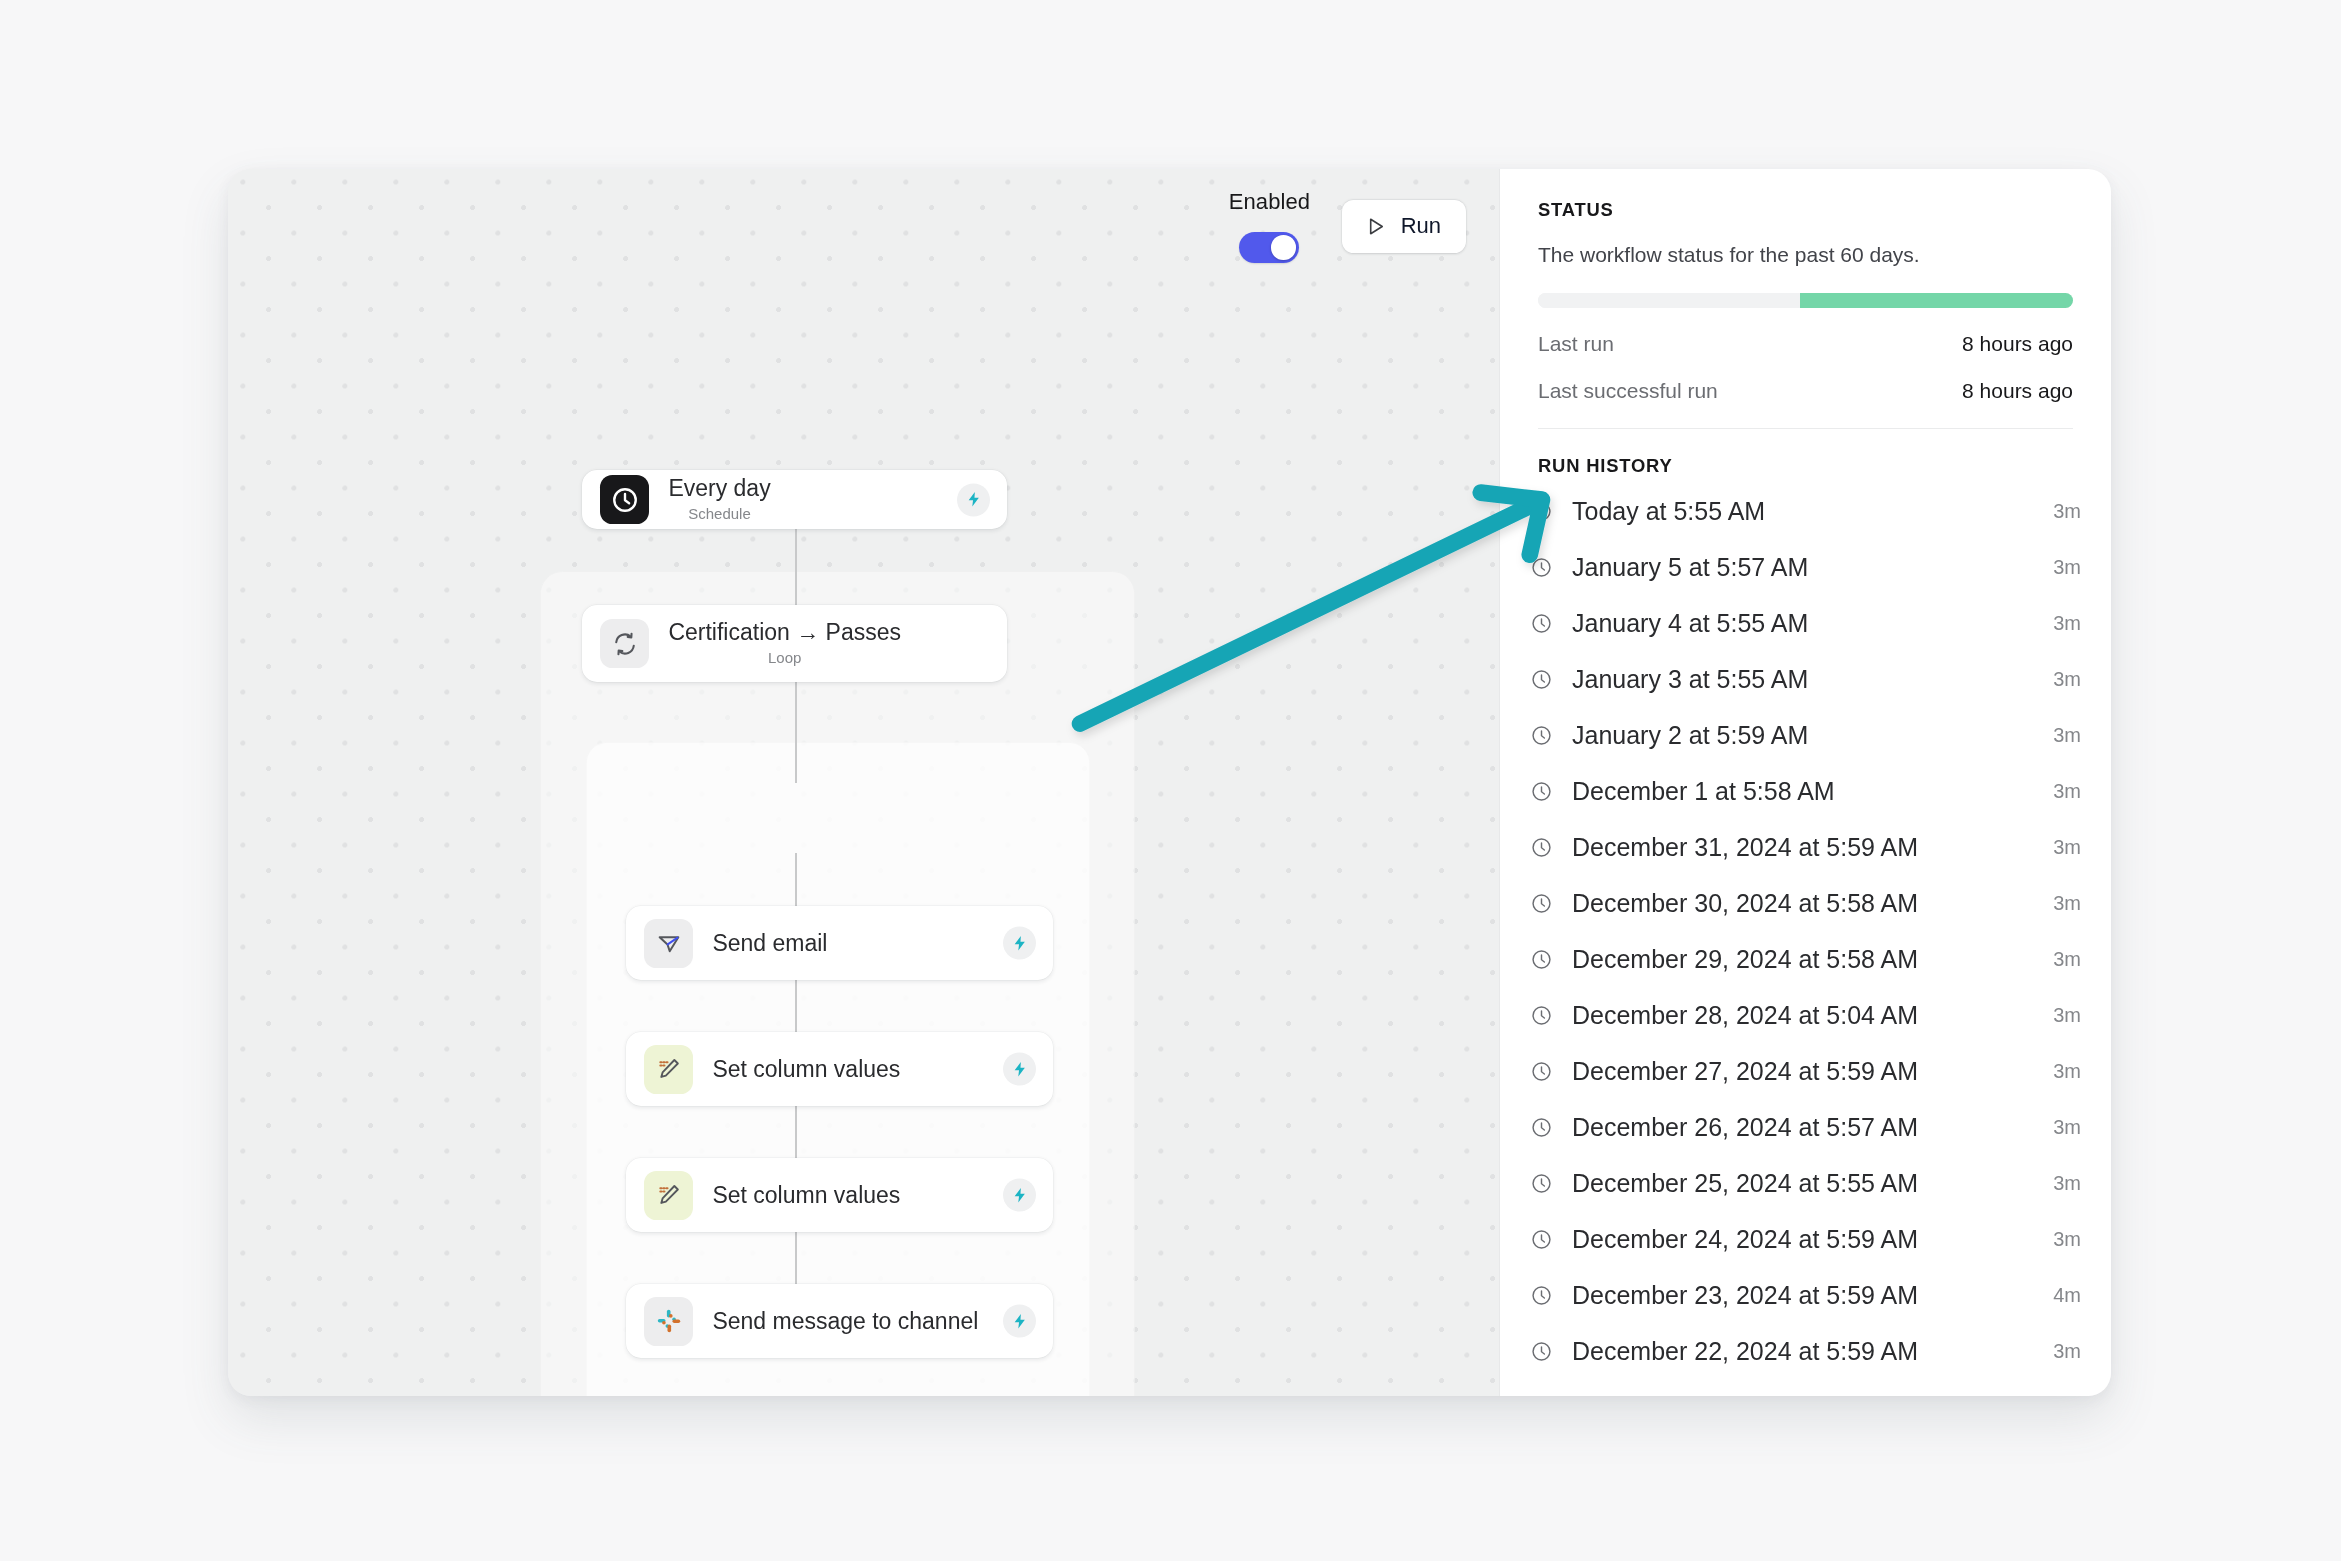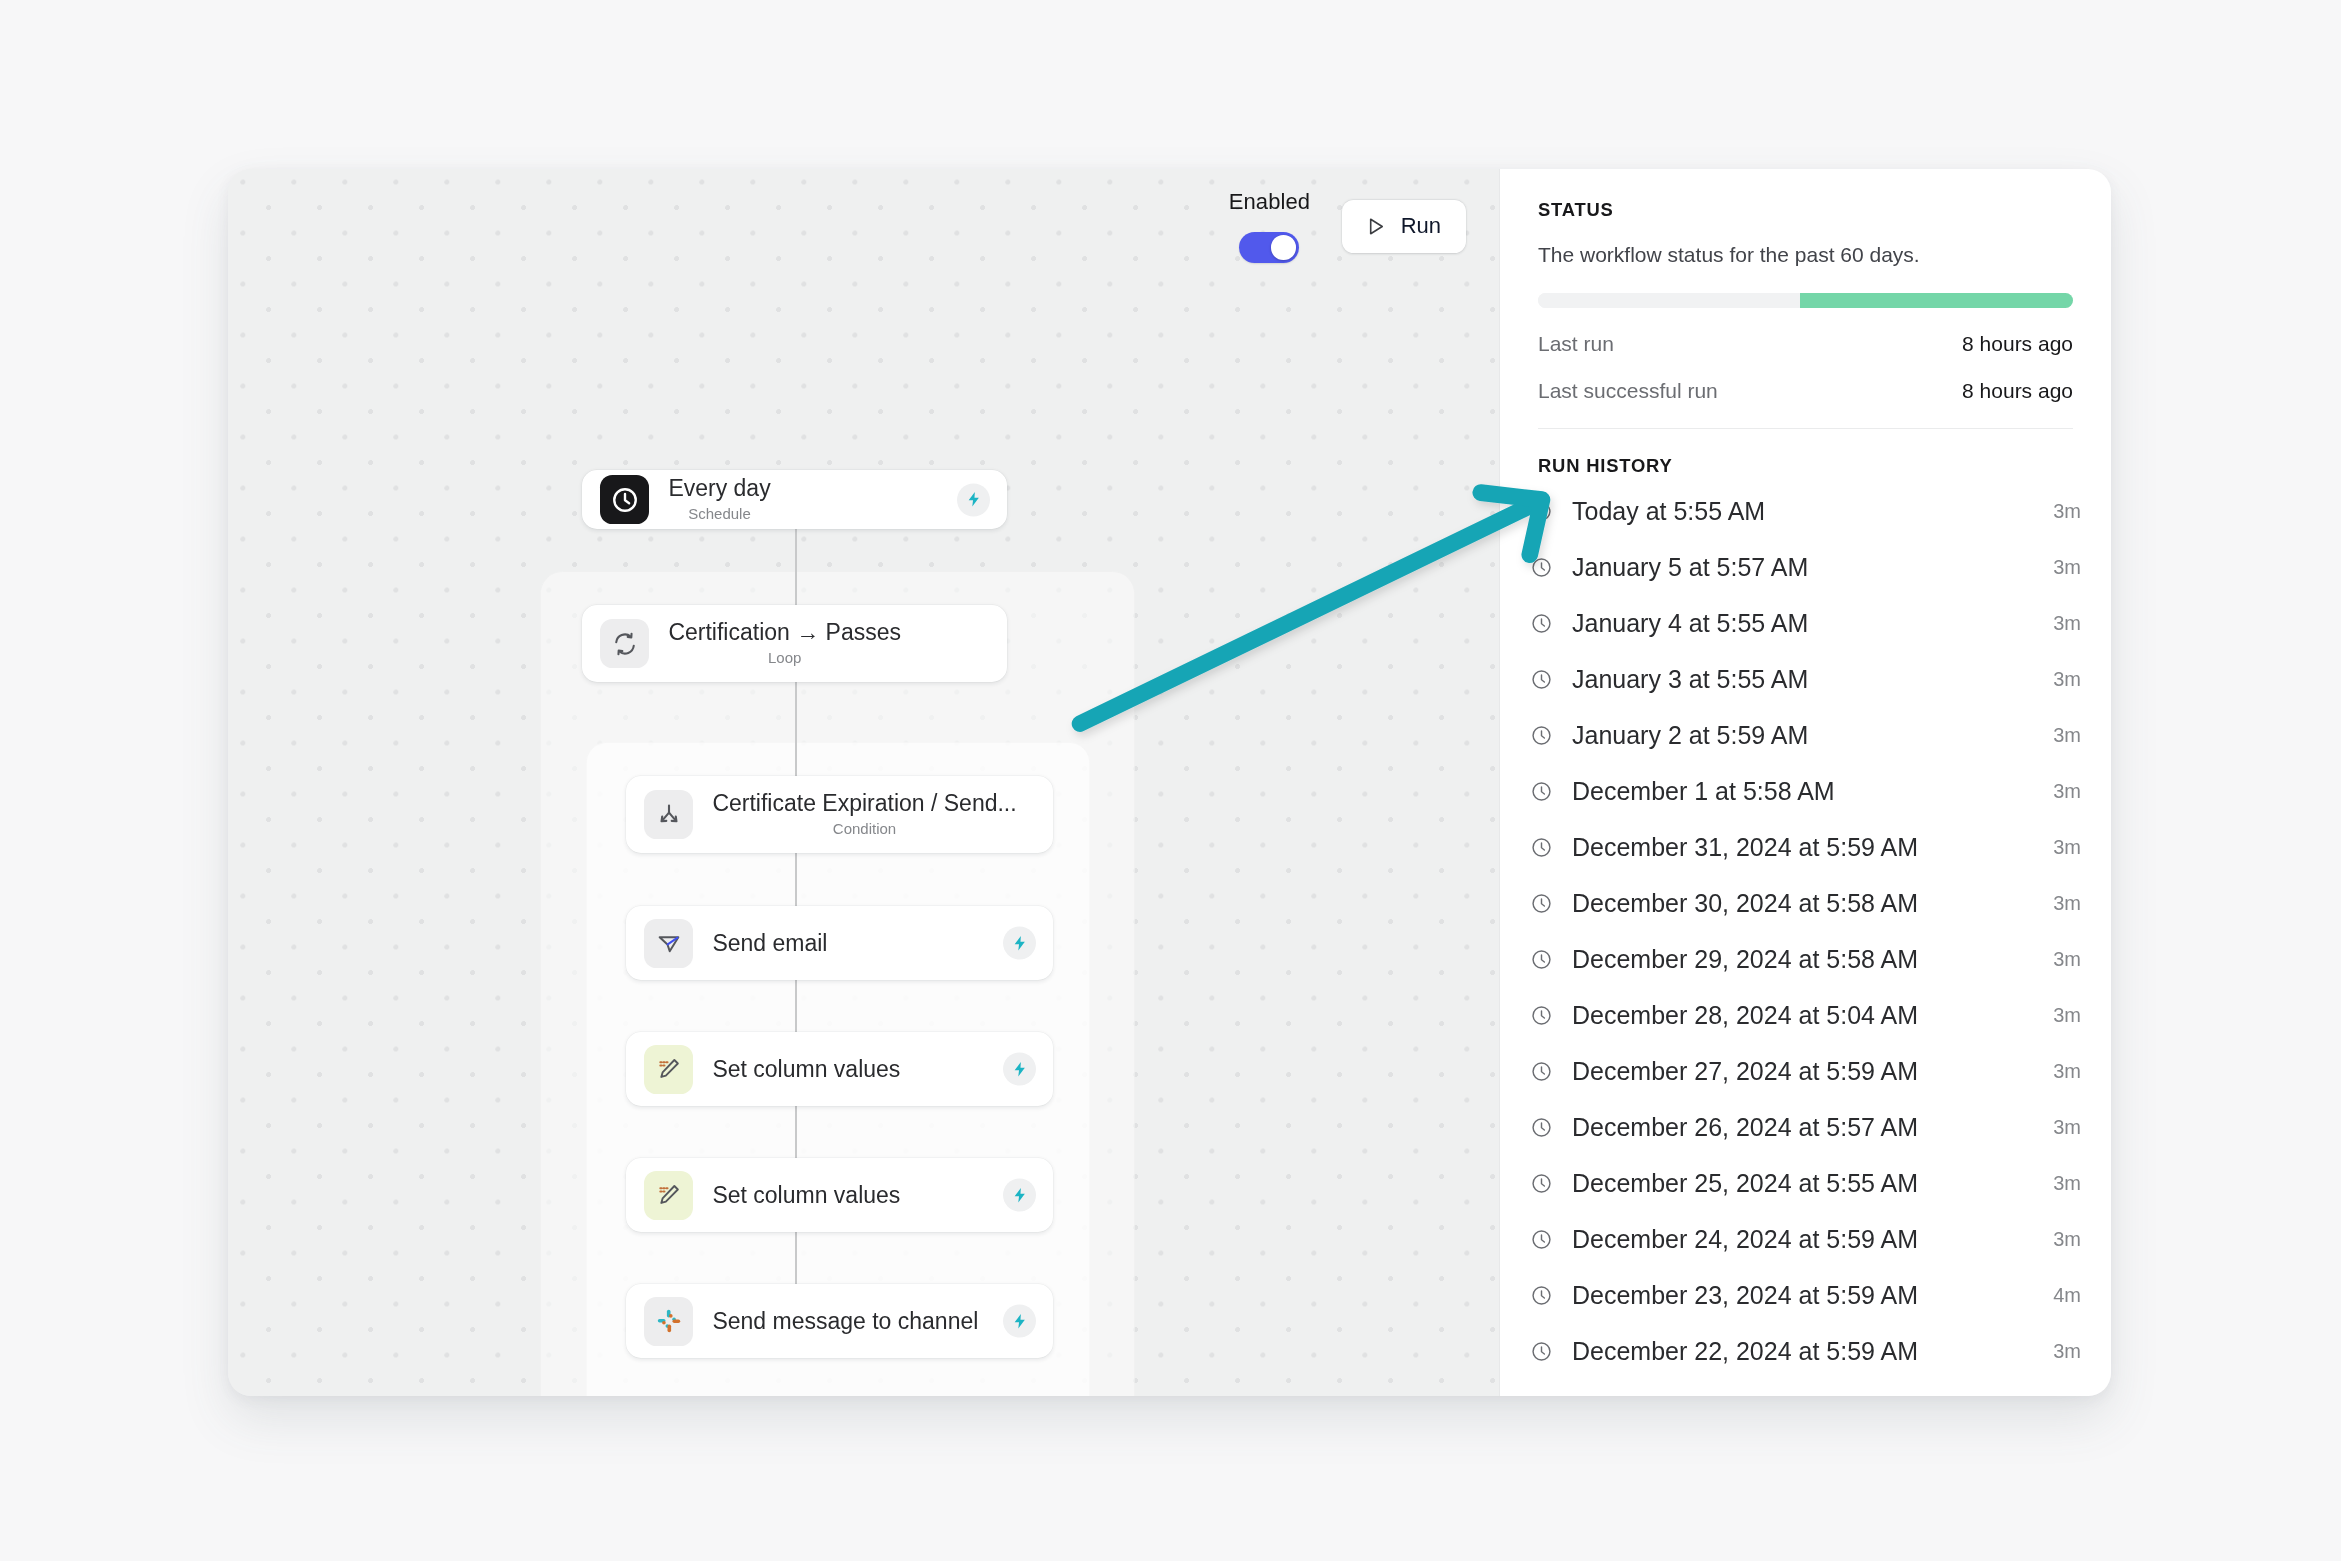--- a/index.html
+++ b/index.html
@@ -325,35 +325,20 @@
             <path d="M19.5 13.5 A7.5 7.5 0 0 1 7.2 18.4"></path>
             <path d="M6.4 20.8 L6.6 17.7 L9.7 18.1"></path>
           </svg>
         </div>
         <div class="txt">
           <span class="title">Certification → Passes</span>
           <span class="sub">Loop</span>
         </div>
       </div>
 
-      <div class="node" style="left:398px; top:607px; width:427px; height:77px;">
-        <div class="ico grey">
-          <svg width="28" height="28" viewBox="0 0 24 24" fill="none" stroke="#55575c" stroke-width="1.8" stroke-linecap="round" stroke-linejoin="round">
-            <path d="M12 4 V10"></path>
-            <path d="M12 10 L6 17"></path>
-            <path d="M12 10 L18 17"></path>
-            <path d="M6.2 13.3 L5.6 17.4 L9.7 17"></path>
-            <path d="M17.8 13.3 L18.4 17.4 L14.3 17"></path>
-          </svg>
-        </div>
-        <div class="txt">
-          <span class="title">Certificate Expiration / Send...</span>
-          <span class="sub">Condition</span>
-        </div>
-      </div>
 
       <div class="node" style="left:398px; top:737px; width:427px; height:74px;">
         <div class="ico grey">
           <svg width="28" height="28" viewBox="0 0 24 24" fill="none">
             <path d="M4 7 H20 L12.6 19 L10.7 13.3 Z" stroke="#55575c" stroke-width="1.7" stroke-linejoin="round"></path>
             <path d="M19.3 7.4 L10.9 13.2" stroke="#4050f0" stroke-width="1.7" stroke-linecap="round"></path>
           </svg>
         </div>
         <div class="txt">
           <span class="title">Send email</span>

